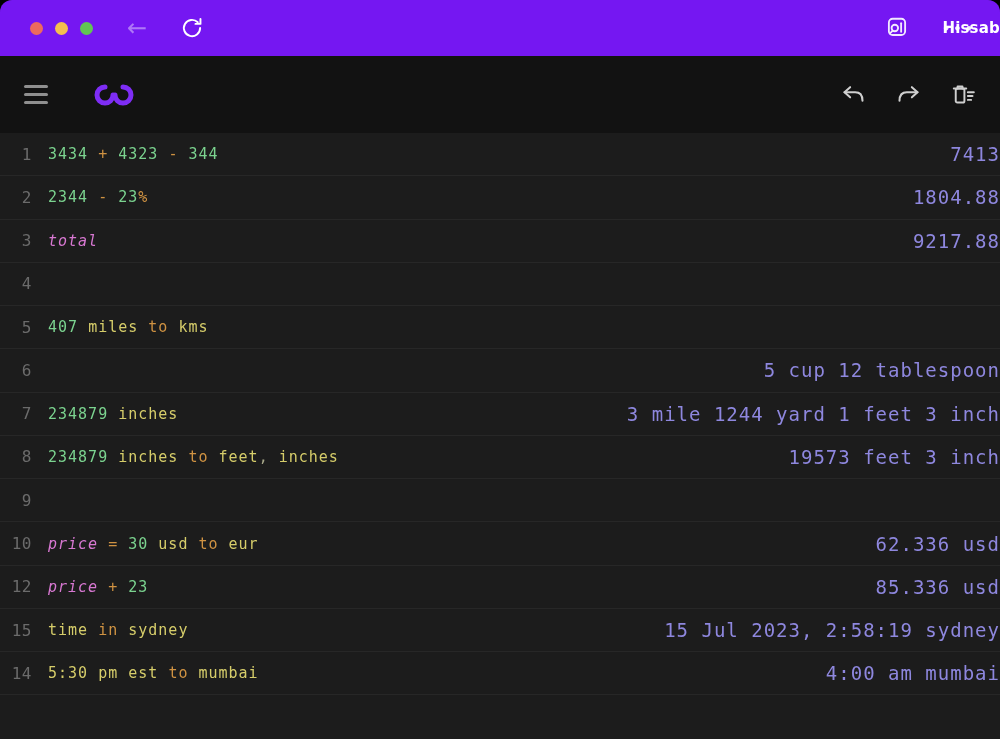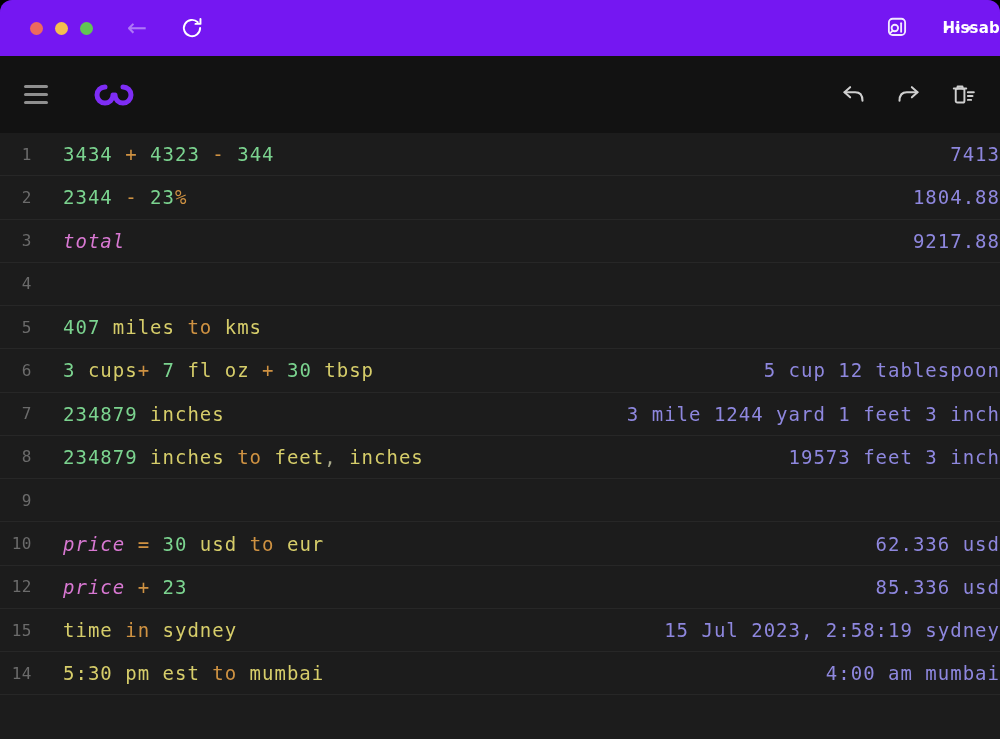--- a/index.html
+++ b/index.html
@@ -36,21 +36,21 @@
   .tool-right { margin-left:auto; display:flex; align-items:center; gap:28px; margin-right:24px; }
   .tool-right svg { stroke:#cfcfcf; }
 
   
   .sheet { flex:1; background:var(--bg-content);
            font-family:"DejaVu Sans Mono", "Liberation Mono", monospace; }
   .row { height:43.28px; display:flex; align-items:center;
          border-bottom:1px solid var(--separator); }
   .ln { width:32px; flex:0 0 32px; text-align:right; color:var(--linenum);
         font-size:16px; letter-spacing:.5px; }
-  .expr { flex:1; margin-left:31px; font-size:19px; letter-spacing:1px; white-space:pre; }
+  .expr { flex:1; margin-left:16px; font-size:15px; letter-spacing:1px; white-space:pre; }
   .res { margin-left:auto; font-size:19px; letter-spacing:1px;
          color:var(--result); white-space:pre; }
   .c-num { color:var(--num); }
   .c-op { color:var(--op); }
   .c-unit { color:var(--unit);text-align:right; }
   .c-var { color:var(--var);font-style:italic; }
   .c-punct { color:var(--punct); }
 </style>
 </head>
 <body>
@@ -142,21 +142,20 @@
         <span class="ln">4</span>
         <span class="expr"></span>
         <span class="res"></span>
       </div>
       <div class="row">
         <span class="ln">5</span>
         <span class="expr"><span class="c-num">407 </span><span class="c-unit">miles </span><span class="c-op">to </span><span class="c-unit">kms</span></span>
       </div>
       <div class="row">
         <span class="ln">6</span>
-        <span class="expr"><span class="c-num">3 </span><span class="c-unit">cups</span><span class="c-op">+ </span><span class="c-num">7 </span><span class="c-unit">fl oz </span><span class="c-op">+ </span><span class="c-num">30 </span><span class="c-unit">tbsp</span></span>
         <span class="res">5 cup 12 tablespoon</span>
       </div>
       <div class="row">
         <span class="ln">7</span>
         <span class="expr"><span class="c-num">234879 </span><span class="c-unit">inches</span></span>
         <span class="res">3 mile 1244 yard 1 feet 3 inch</span>
       </div>
       <div class="row">
         <span class="ln">8</span>
         <span class="expr"><span class="c-num">234879 </span><span class="c-unit">inches </span><span class="c-op">to </span><span class="c-unit">feet</span><span class="c-punct">, </span><span class="c-unit">inches</span></span>

